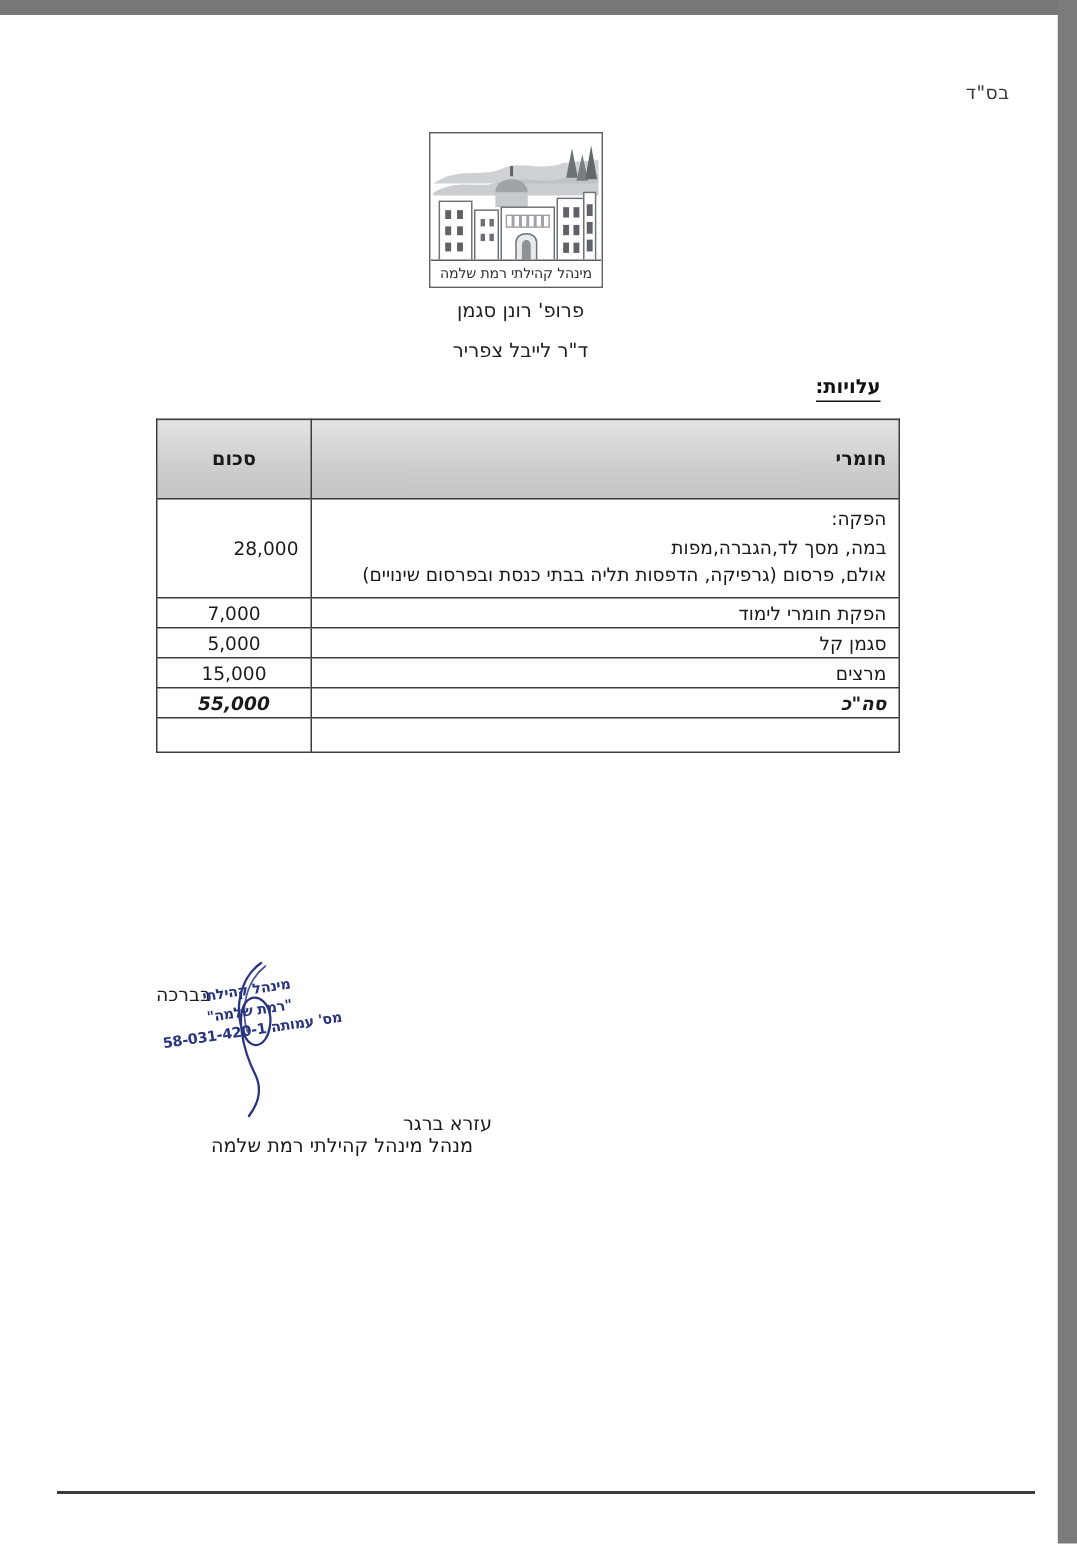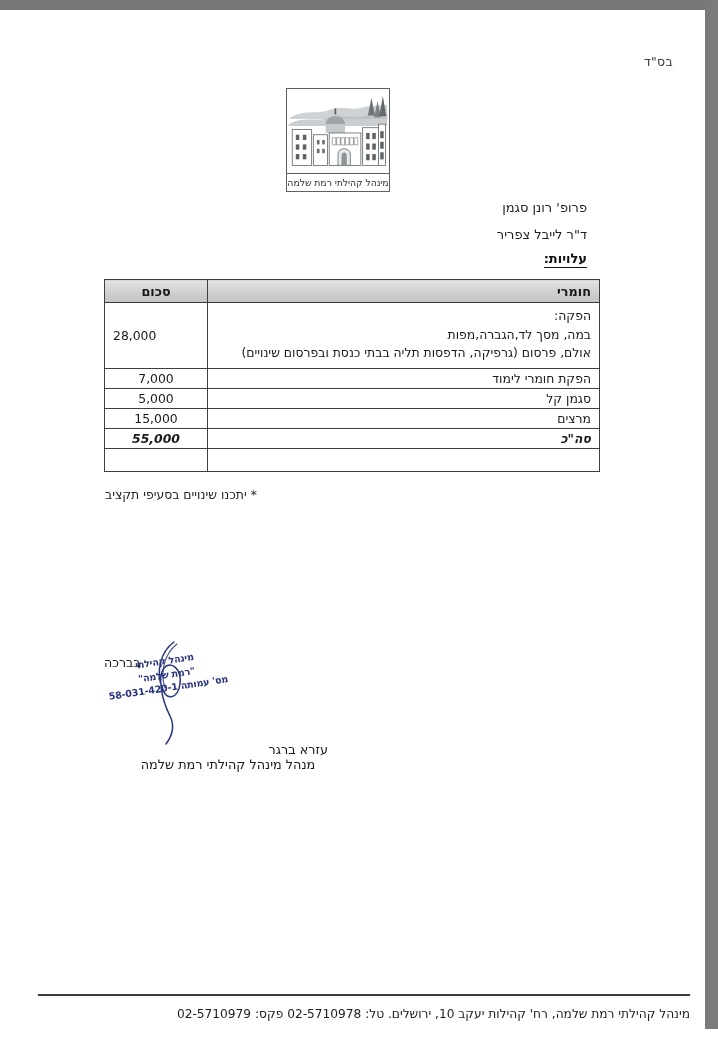--- a/index.html
+++ b/index.html
@@ -43,21 +43,21 @@
     top: 44px; right: 32px;
     font-size: 12.5px;
     color: #3a3a3a;
     letter-spacing: .3px;
   }
 
   
   .logo-wrap {
     position: absolute;
     top: 78px; left: 286px;
-    width: 104px; height: 104px;
+    width: 116px; height: 104px;
   }
   .logo-frame {
     width: 100%; height: 100%;
     border: 1.4px solid #5d5f62;
     box-sizing: border-box;
     background: #fdfdfd;
     position: relative;
     overflow: hidden;
   }
   .logo-art { position: absolute; inset: 0; }
@@ -72,21 +72,21 @@
     text-align: center;
     color: #2e3033;
     letter-spacing: -.1px;
   }
 
   
   .addr {
     position: absolute;
     right: 118px;
     width: 480px;
-    text-align: right;
+    text-align: center;
     font-size: 13px;
     color: #1f1f1f;
   }
   .addr.l1 { top: 190px; }
   .addr.l2 { top: 217px; }
   .costs-heading {
     position: absolute;
     top: 241px;
     right: 118px;
     width: 480px;
@@ -114,33 +114,33 @@
     border: 1px solid #3d3d3d;
     padding: 2px 8px;
     vertical-align: middle;
     color: #1a1a1a;
   }
   .tbl thead th {
     background: linear-gradient(180deg,#e3e3e3 0%,#cfcfcf 55%,#c4c4c4 100%);
     font-weight: bold;
     font-size: 12.8px;
     height: 20px;
-    padding: 1px 8px;
+    padding: 16px 8px;
   }
   .col-item { text-align: right; }
   .col-amount {
     text-align: center;
     width: 86px;
   }
   .row-production .col-item {
     text-align: right;
     line-height: 1.5;
     padding: 4px 8px 5px;
   }
-  .row-production .col-amount { text-align: left; margin-top: 35px; }
+  .row-production .col-amount { text-align: right; margin-top: 35px; }
   .row-total td { font-weight: bold; font-style: italic; }
   .row-empty td { height: 18px; }
   .prod-line { display: block; white-space: nowrap; }
 
   
   .footnote {
     position: absolute;
     top: 477px;
     right: 118px;
     width: 482px;
@@ -334,35 +334,33 @@
         <td class="col-item">סה"כ</td>
         <td class="col-amount">55,000</td>
       </tr>
       <tr class="row-empty">
         <td class="col-item"></td>
         <td class="col-amount"></td>
       </tr>
     </tbody>
   </table>
 
-  <div class="footnote">* יתכנו שינויים בסעיפי תקציב</div>
 
   <div class="sign-block">
     <div class="sign-regards">בברכה</div>
     <div class="sign-name">עזרא ברגר</div>
     <div class="sign-title">מנהל מינהל קהילתי רמת שלמה</div>
   </div>
 
   <div class="stamp">
     <div>מינהל קהילתי</div>
     <div>"רמת שלמה"</div>
     <div>מס' עמותה 58-031-420-1</div>
   </div>
 
   <svg class="ink-loop" viewBox="0 0 46 110">
     <path d="M24 4 C 10 14, 6 34, 12 50 C 17 64, 28 60, 30 46 C 32 31, 21 22, 14 30 C 7 39, 12 62, 20 78 C 25 88, 22 98, 16 106" fill="none" stroke="#28347e" stroke-width="1.5" stroke-linecap="round"></path>
     <path d="M27 6 C 14 16, 10 35, 15 50" fill="none" stroke="#28347e" stroke-width="1.1" stroke-linecap="round" opacity=".85"></path>
   </svg>
 
   <div class="footer-rule"></div>
-  <div class="footer-text">מינהל קהילתי רמת שלמה, רח' קהילות יעקב 10, ירושלים. טל: 02-5710978  פקס: 02-5710979</div>
 
 </div>
 
 </body></html>

